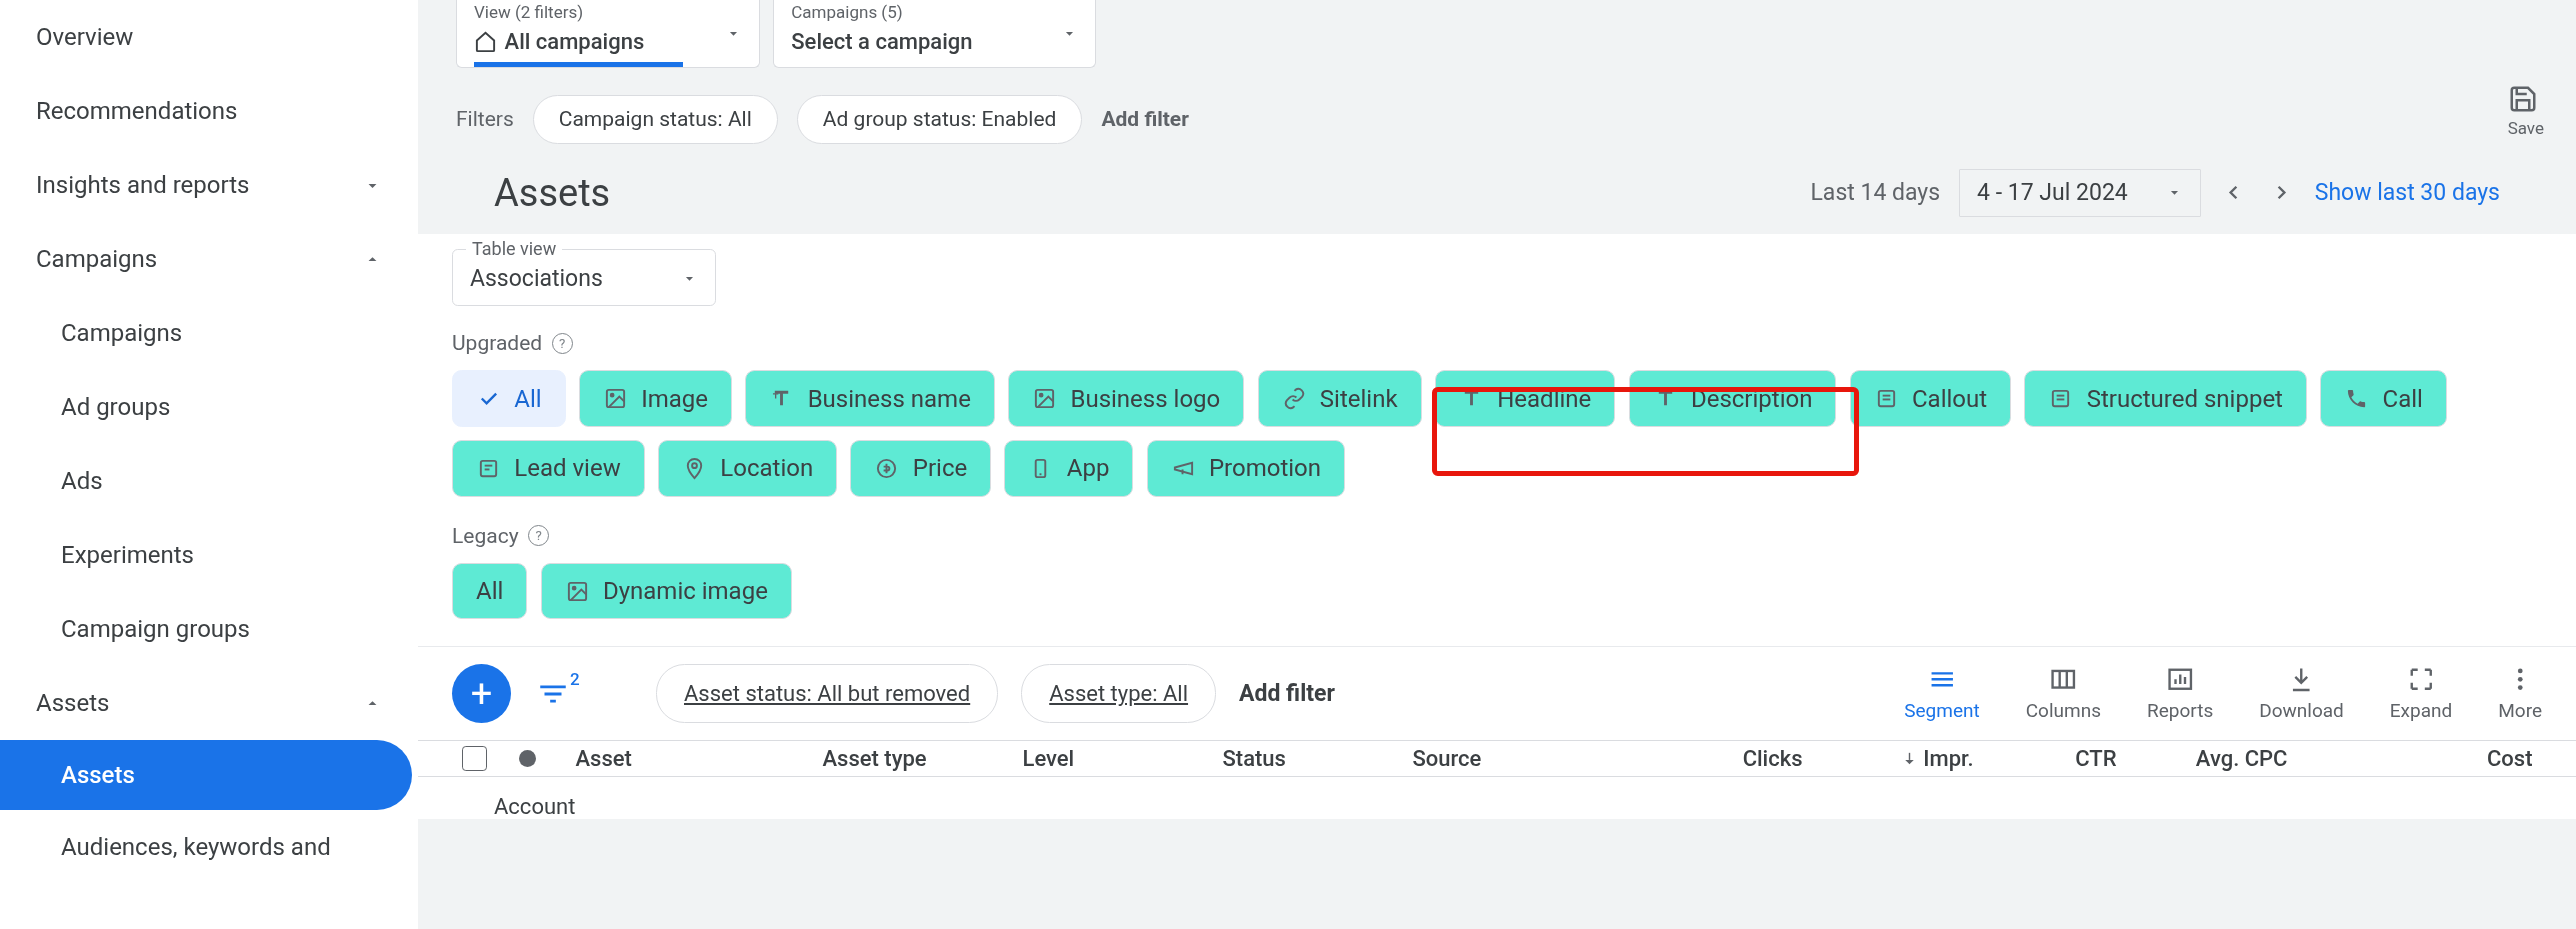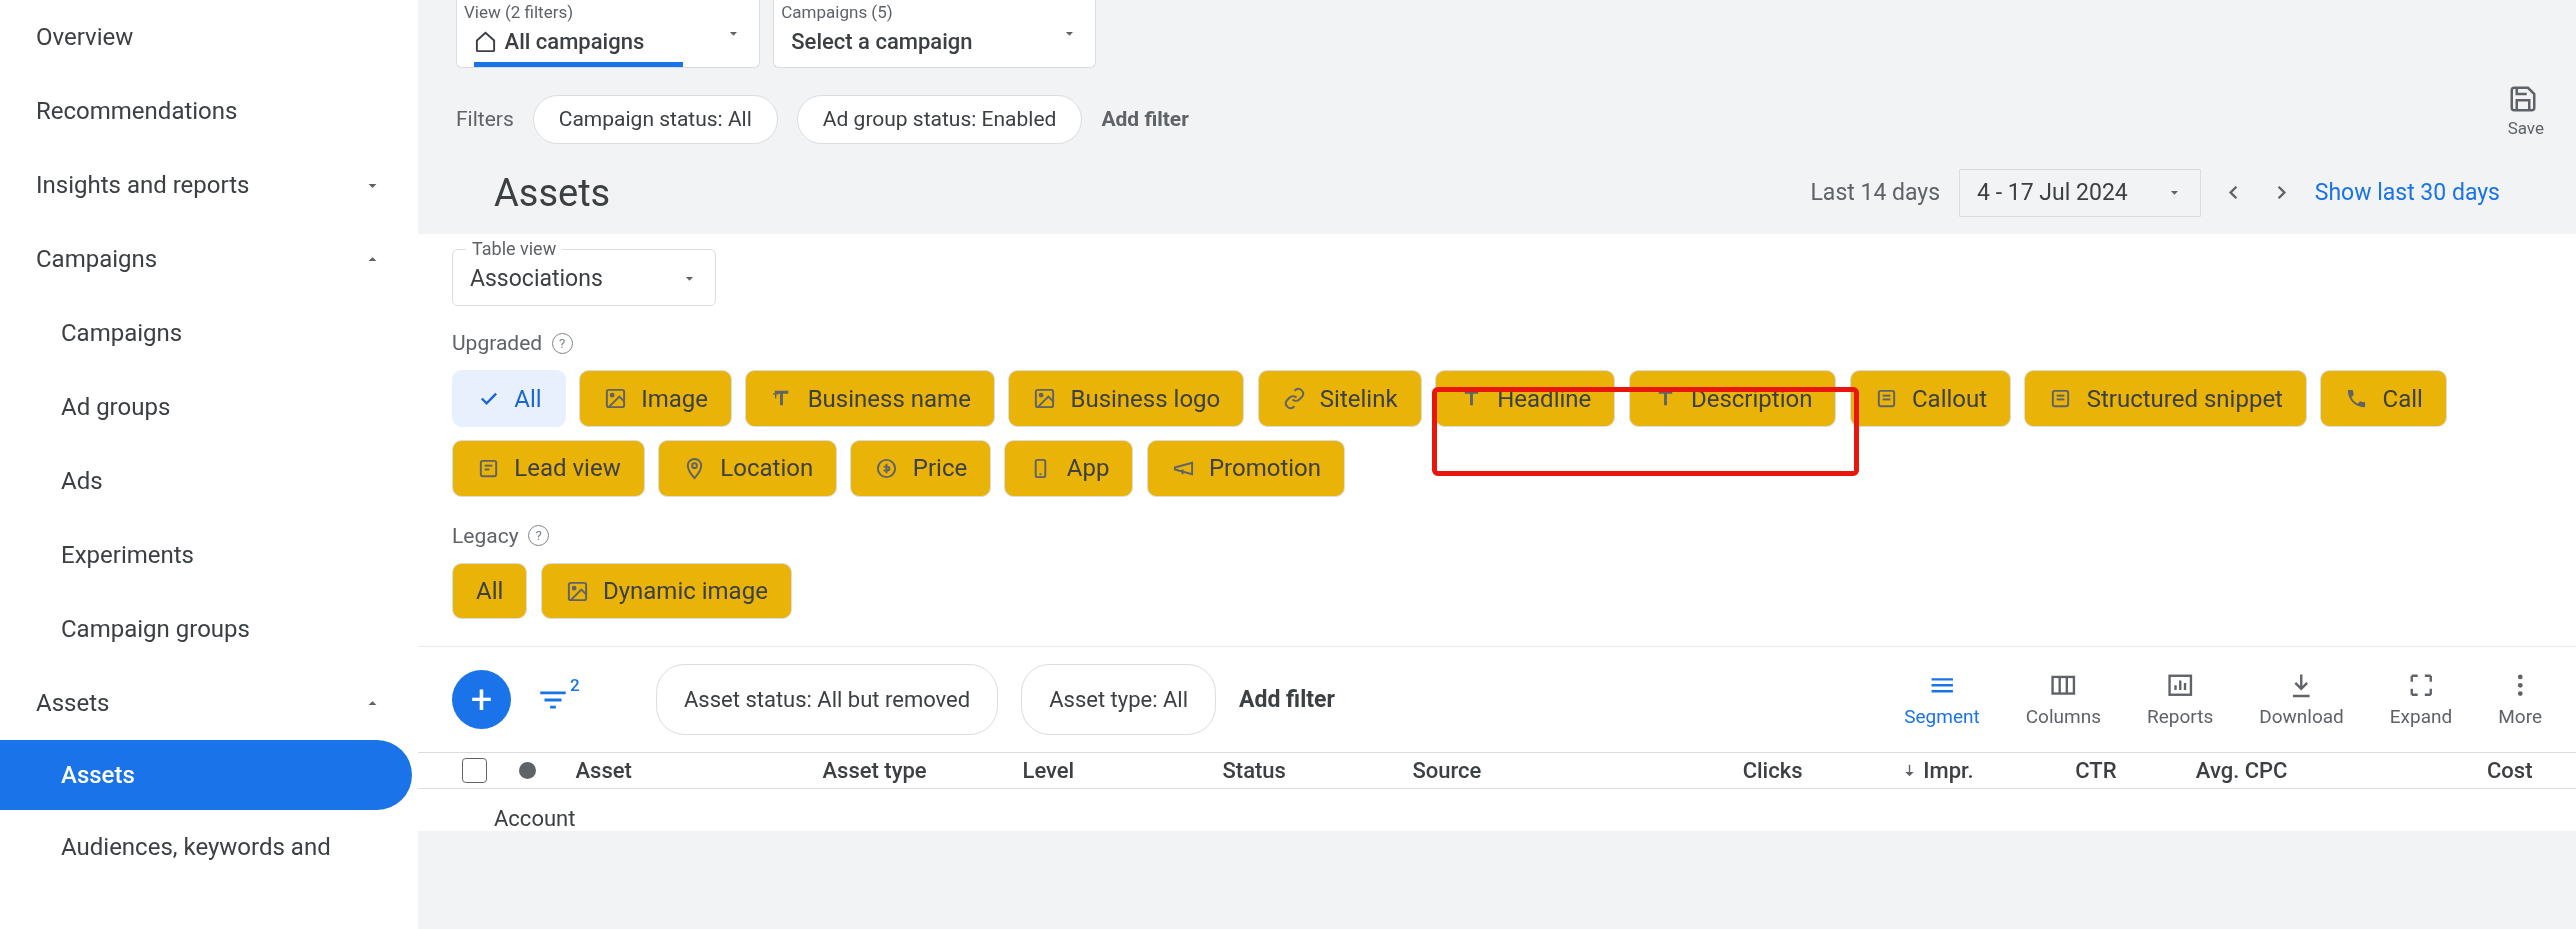--- a/index.html
+++ b/index.html
@@ -9,21 +9,21 @@
 .sidebar-item { padding: 23px 36px; font-size: 24px; color: #3c4043; display: flex; align-items: center; justify-content: space-between; cursor: pointer; }
 .sidebar-subitem { padding: 23px 36px 23px 61px; font-size: 24px; color: #3c4043; cursor: pointer; }
 .sidebar-item.active-pill { background: #1a73e8; color: #fff; border-radius: 0 57px 57px 0; margin-right: 5.7px; padding: 21px 36px 21px 61px; font-weight: 500; }
 .chevron { width: 19px; height: 19px; display: inline-flex; align-items: center; justify-content: center; }
 .main { flex: 1; background: #f1f3f4; padding: 0; position: relative; }
 .top-section { padding: 0 38px 0 38px; }
 .dropdowns { display: flex; gap: 13.3px; margin-bottom: 27px; }
 .dropdown-box { background: #fff; border: 1px solid #dadce0; border-radius: 5.7px; padding: 0 17px; display: flex; align-items: center; position: relative; }
 .dropdown-box.view-box { width: 304px; height: 68px; border-top: none; border-radius: 0 0 5.7px 5.7px; }
 .dropdown-box.campaign-box { width: 323px; height: 68px; border-top: none; border-radius: 0 0 5.7px 5.7px; }
-.dropdown-box .label-small { font-size: 17px; color: #5f6368; position: absolute; top: 1.9px; left: 7px; }
+.dropdown-box .label-small { font-size: 17px; color: #5f6368; position: absolute; top: 1.9px; left: 17px; }
 .dropdown-box .value { font-size: 22px; color: #3c4043; font-weight: 500; margin-top: 15px; display: flex; align-items: center; gap: 7.6px; }
 .dropdown-box .down-caret { margin-left: auto; }
 .view-box::after { content: ''; position: absolute; bottom: 0; left: 17px; right: 76px; height: 4.8px; background: #1a73e8; }
 .filters-row { display: flex; align-items: center; gap: 19px; margin-bottom: 25px; }
 .filters-label { font-size: 21px; color: #5f6368; }
 .filter-chip { background: #fff; border: 1px solid #dadce0; border-radius: 28.5px; padding: 11.4px 25px; font-size: 21px; color: #3c4043; }
 .add-filter-link { color: #5f6368; font-size: 21px; cursor: pointer; font-weight: bold; }
 .save-icon-wrap { position: absolute; top: 84px; right: 32px; text-align: center; }
 .save-label { font-size: 17px; color: #5f6368; margin-top: 3.8px; }
 .content-card { background: #fff; margin: 0 0 0 0; }
@@ -34,29 +34,29 @@
 .date-range-box { border: 1px solid #dadce0; border-radius: 1px; padding: 9.5px 17px; display: flex; align-items: center; gap: 38px; font-size: 23px; }
 .nav-arrow { width: 28.5px; height: 28.5px; display: inline-flex; align-items: center; justify-content: center; cursor: pointer; }
 .show-last-link { color: #1a73e8; font-size: 23px; cursor: pointer; }
 .inner-area { background: #fff; padding: 15px 34px 0 34px; margin: 0 0 0 0; }
 .table-view-box { border: 1px solid #dadce0; border-radius: 5.7px; padding: 5.7px 17px 13.3px 17px; width: 264px; position: relative; margin-bottom: 25px; }
 .table-view-label { font-size: 18px; color: #5f6368; position: absolute; top: -11.4px; left: 13.3px; background: #fff; padding: 0 5.7px; }
 .table-view-value { font-size: 23px; display: flex; justify-content: space-between; align-items: center; margin-top: 9.5px; }
 .section-label { font-size: 21px; color: #5f6368; display: flex; align-items: center; gap: 9.5px; margin-bottom: 15px; }
 .help-circle { width: 21px; height: 21px; border: 1.9px solid #80868b; border-radius: 50%; display: inline-flex; align-items: center; justify-content: center; font-size: 13.3px; color: #80868b; }
 .chip-row { display: flex; flex-wrap: wrap; gap: 13.3px; margin-bottom: 27px; }
-.asset-chip { border: 1px solid #dadce0; border-radius: 9.5px; padding: 13.3px 23px; display: flex; align-items: center; gap: 13.3px; font-size: 24px; color: #3c4043; cursor: pointer; background: #eab308; }
+.asset-chip { border: 1px solid #dadce0; border-radius: 9.5px; padding: 13.3px 23px; display: flex; align-items: center; gap: 13.3px; font-size: 24px; color: #3c4043; cursor: pointer; background: #5eead4; }
 .asset-chip.selected { background: #e8f0fe; border-color: #e8f0fe; color: #1967d2; }
 .asset-chip .chip-icon { width: 25px; height: 25px; display: inline-flex; align-items: center; justify-content: center; }
 .highlight-box { position: absolute; border: 5.7px solid #e8160c; border-radius: 5.7px; pointer-events: none; }
 .toolbar-row { display: flex; align-items: center; padding: 17px 34px; gap: 23px; border-top: 1px solid #e8eaed; }
 .fab { width: 59px; height: 59px; border-radius: 50%; background: #1a73e8; color: #fff; display: flex; align-items: center; justify-content: center; font-size: 38px; cursor: pointer; }
 .filter-icon-wrap { position: relative; width: 38px; height: 38px; display: flex; align-items: center; justify-content: center; cursor: pointer; }
 .filter-badge { position: absolute; top: -5.7px; right: -7.6px; font-size: 17px; color: #1a73e8; font-weight: 500; }
-.pill { border: 1px solid #dadce0; border-radius: 28.5px; padding: 22px 27px; font-size: 22px; color: #3c4043; }
+.pill { border: 1px solid #dadce0; border-radius: 28.5px; padding: 16px 27px; font-size: 22px; color: #3c4043; text-decoration: underline; }
 .toolbar-spacer { flex: 1; }
 .toolbar-icon-group { display: flex; gap: 46px; align-items: center; }
 .toolbar-icon { display: flex; flex-direction: column; align-items: center; gap: 5.7px; cursor: pointer; color: #5f6368; }
 .toolbar-icon.active { color: #1a73e8; }
 .toolbar-icon .ticon { width: 28.5px; height: 28.5px; display: flex; align-items: center; justify-content: center; }
 .toolbar-icon-label { font-size: 19px; }
 .table-header { display: flex; border-top: 1px solid #dadce0; border-bottom: 1px solid #dadce0; padding: 5px 34px; align-items: center; font-size: 22px; color: #3c4043; font-weight: 500; }
 .th { padding: 0 9.5px; }
 .th-checkbox { width: 57px; }
 .th-dot { width: 57px; }

